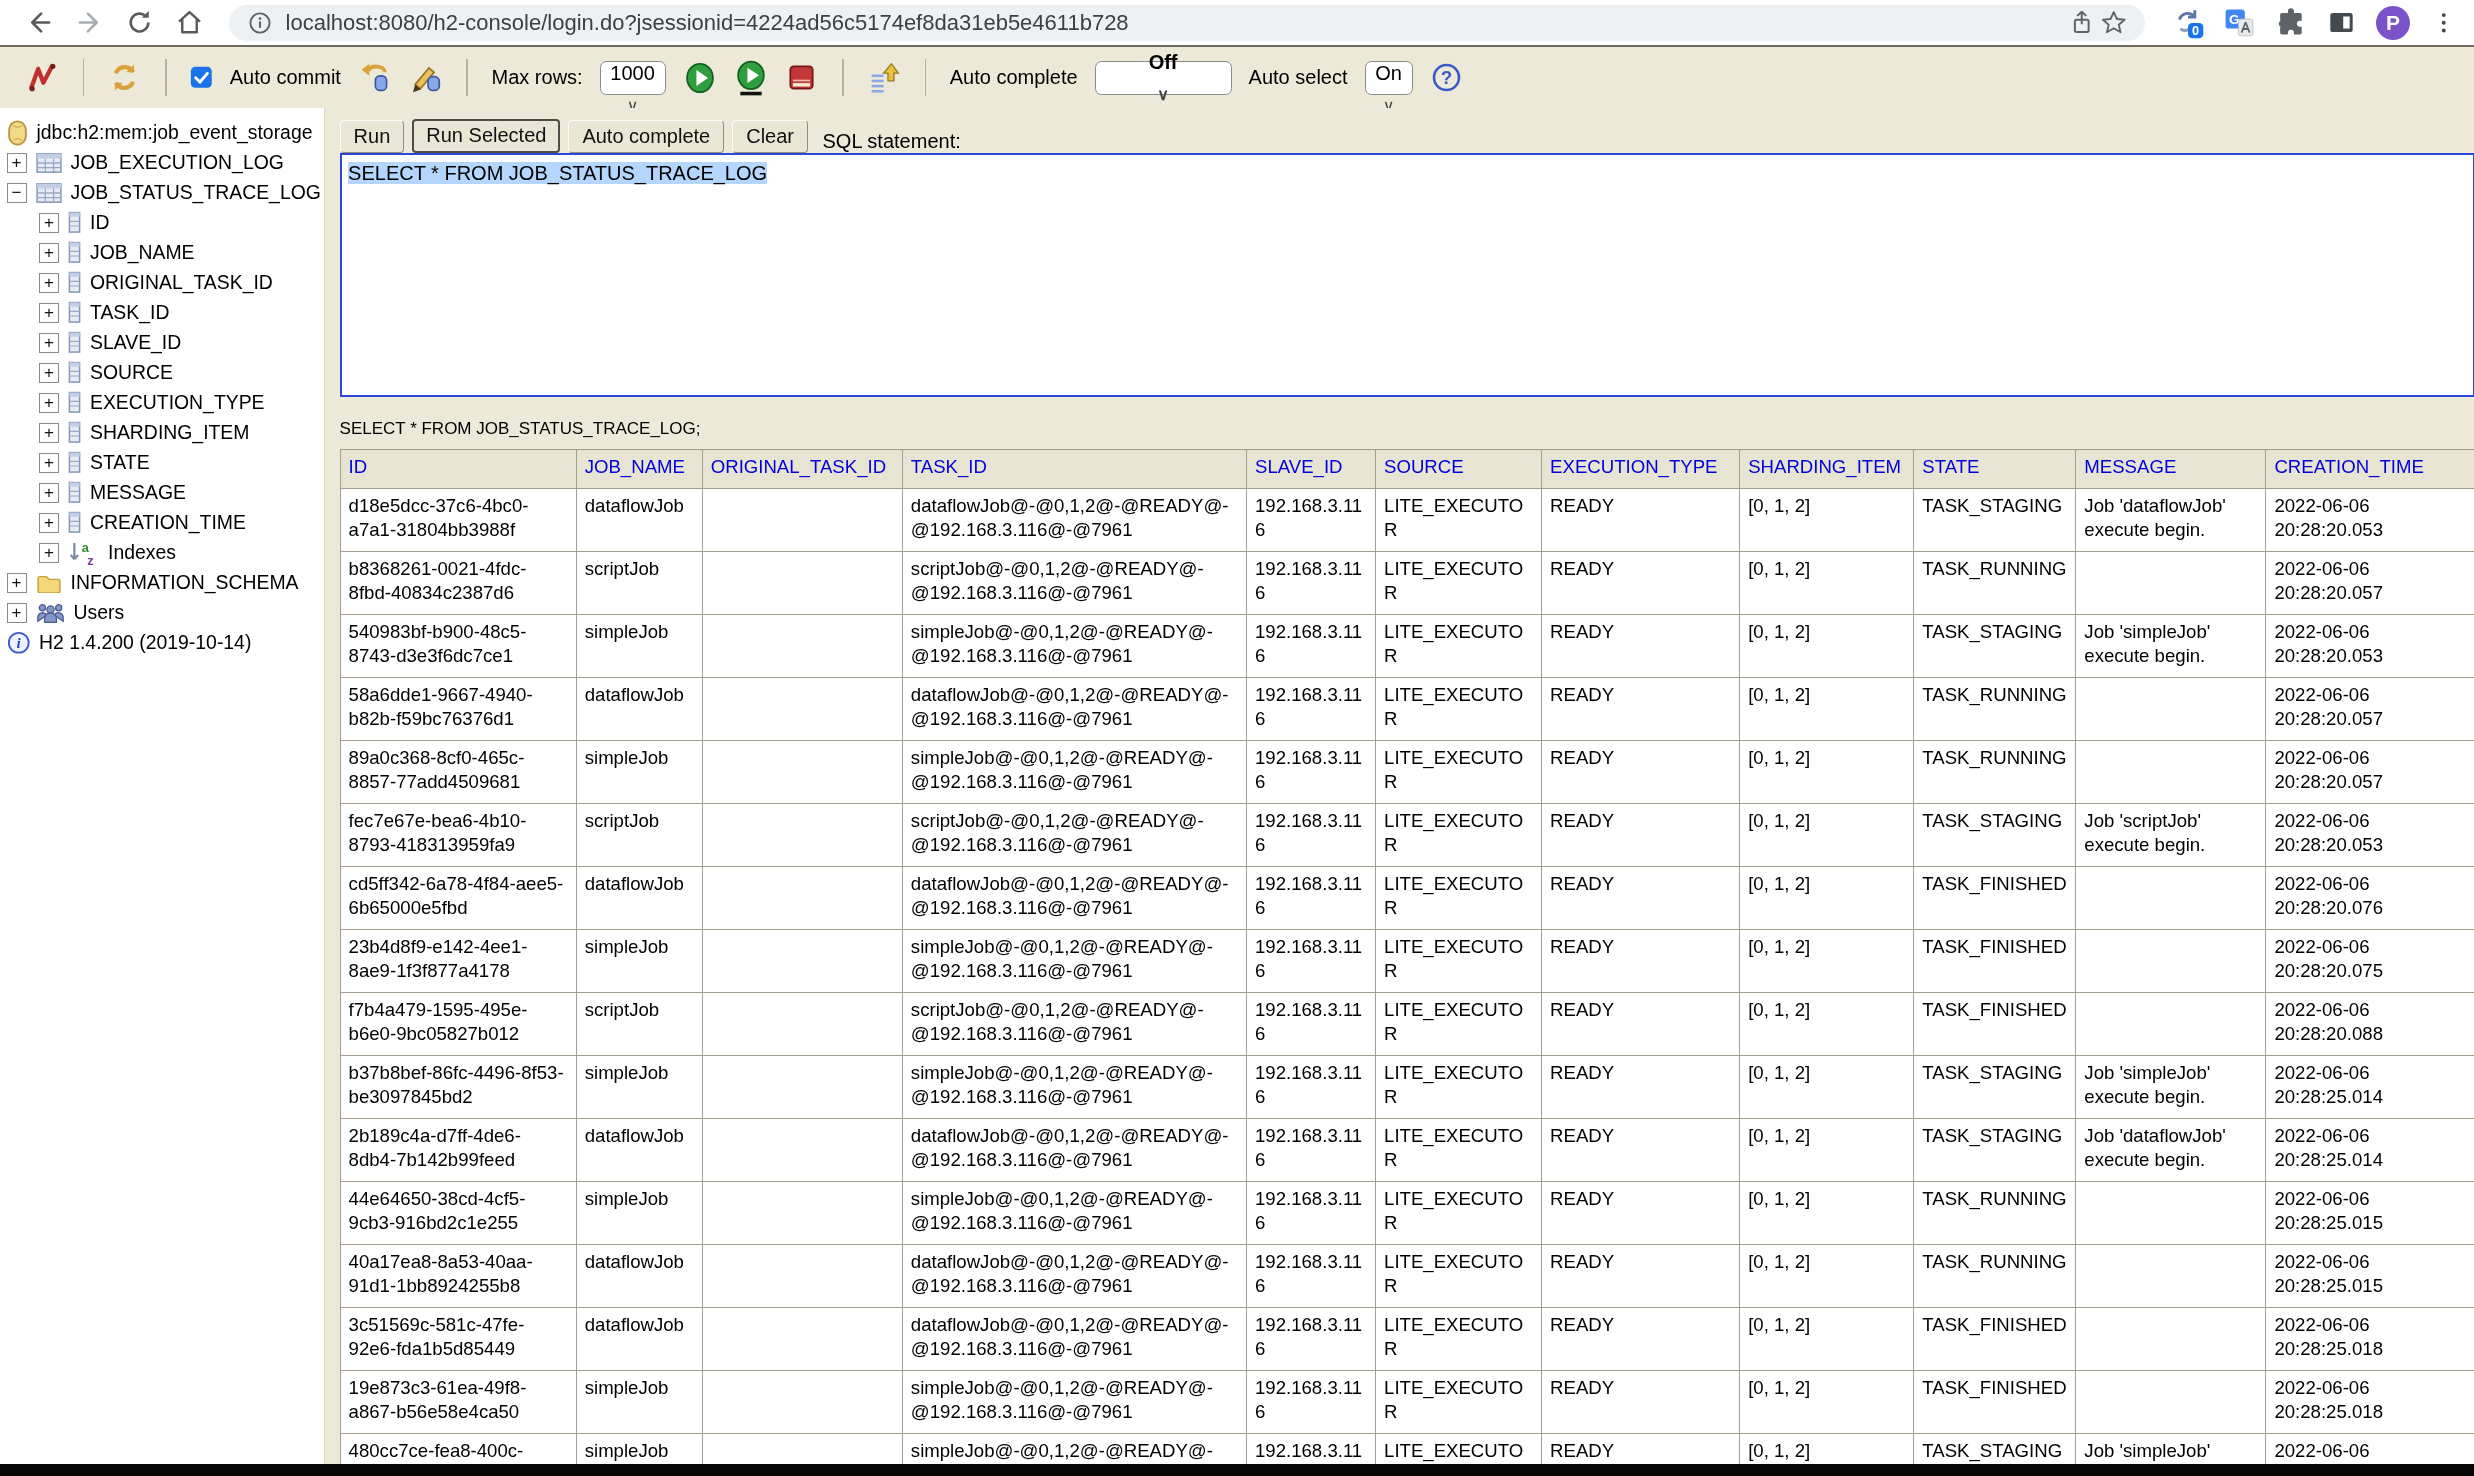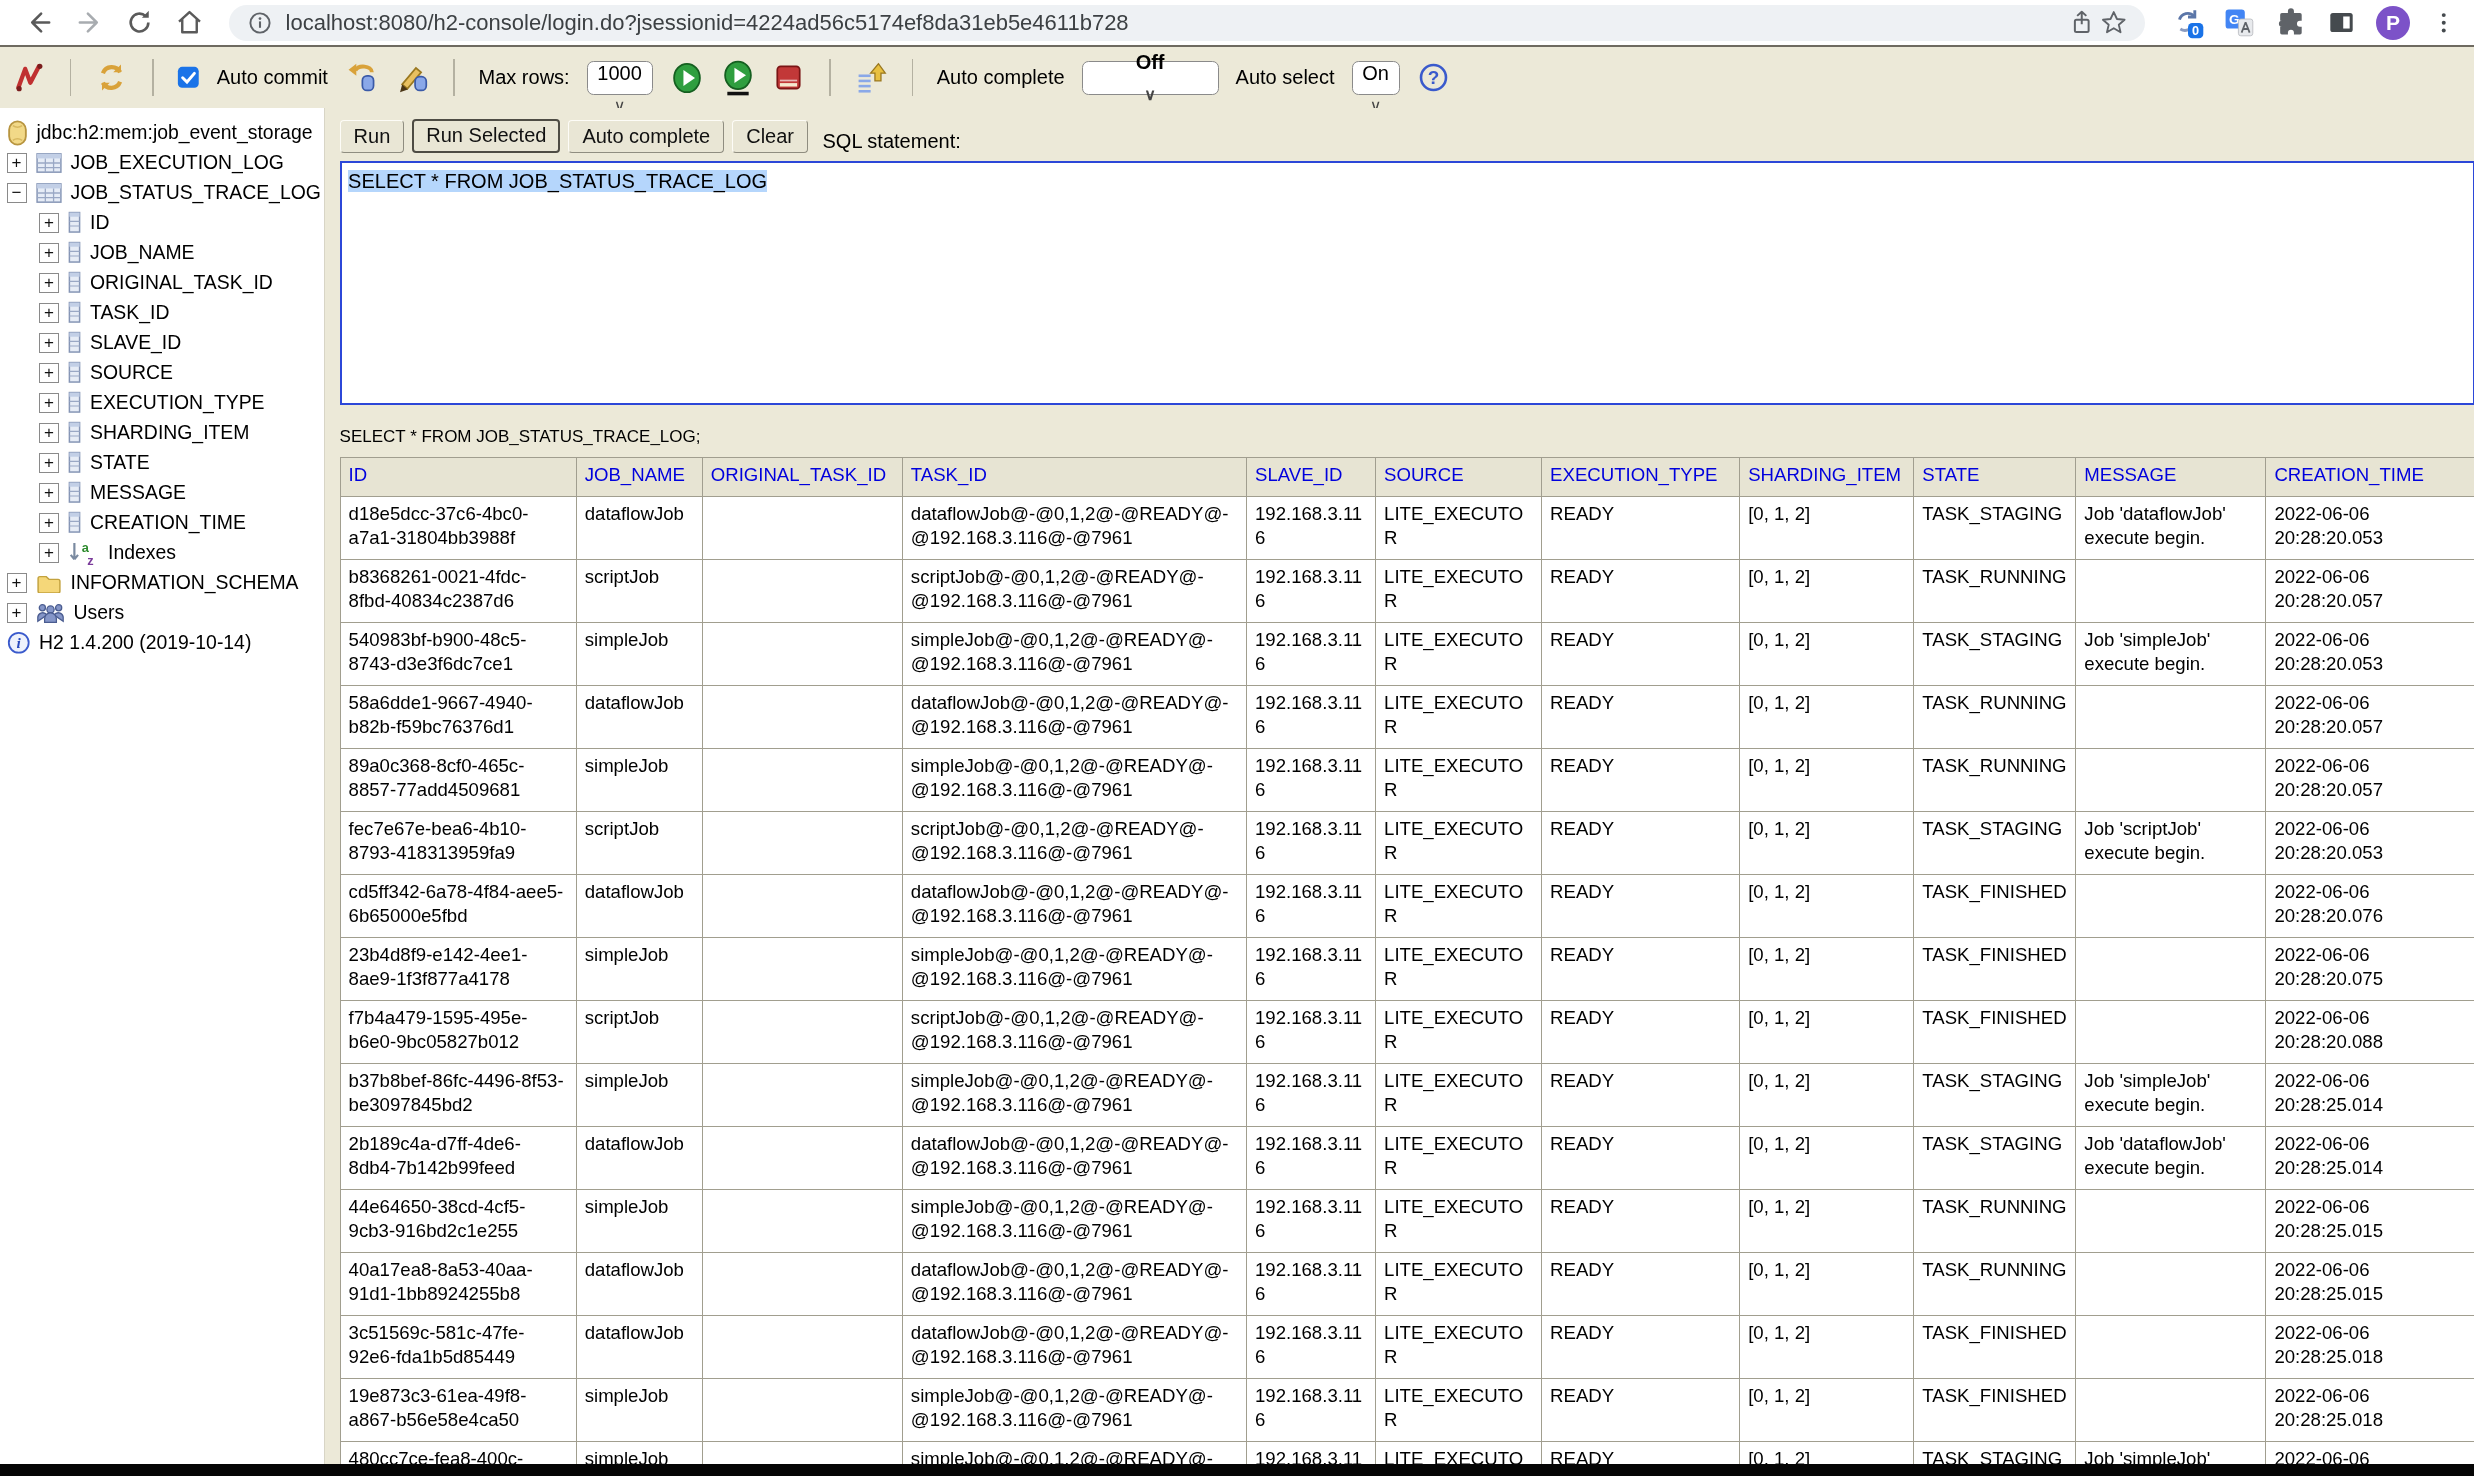--- a/index.html
+++ b/index.html
@@ -14,21 +14,21 @@
   
   .browser-bar { height:45px; background:#fff; display:flex; align-items:center; padding:0 18px; gap:8px; flex:0 0 auto;justify-content:space-between; }
   .nav-icon { width:42px; height:42px; display:flex; align-items:center; justify-content:center; border-radius:50%; flex:0 0 auto; }
   .url-pill { flex:1; height:36px; background:#eef1f4; border-radius:18px; display:flex; align-items:center; padding:0 14.6px; margin:0 11.3px; min-width:0; }
   .url-text { flex:1; font-size:22px; color:#3c4043; white-space:nowrap; overflow:hidden; margin-left:9.7px; }
   .pill-icon { width:32px; height:32px; display:flex; align-items:center; justify-content:center; flex:0 0 auto; }
   .chrome-right { display:flex; align-items:center; gap:19.4px; flex:0 0 auto; padding-left:6.5px; }
   .avatar { width:34px; height:34px; border-radius:50%; background:#7c52c8; color:#fff; font-size:21px; font-weight:bold; display:flex; align-items:center; justify-content:center; }
 
   
-  .h2-toolbar { height:63px; background:#ece9d8; border-top:2.4px solid #6e6a60; display:flex; align-items:center; padding:0 12px; gap:17px; font-size:20px; flex:0 0 auto; }
+  .h2-toolbar { height:63px; background:#ece9d8; border-top:2.4px solid #6e6a60; display:flex; align-items:center; padding:0 25px; gap:17px; font-size:20px; flex:0 0 auto; }
   .tb-sep { width:1.6px; height:37px; background:#b4b1a1; margin:0 6.5px; flex:0 0 auto; }
   .tb-icon { width:34px; height:34px; display:flex; align-items:center; justify-content:center; flex:0 0 auto; }
   .tb-label { white-space:nowrap; }
   .tb-select { background:#fff; border:1.6px solid #8a8a8a; border-radius:6.5px; height:34px; display:flex; align-items:center; gap:11.3px; padding:0 9.7px; font-size:20px;flex-direction:column; }
   .tb-select .chev { font-size:16px; color:#444; }
   .cb { width:22.6px; height:22.6px; flex:0 0 auto; }
 
   
   .main { flex:1; display:flex; min-height:0; }
   .sidebar { width:325px; background:#fff; border-right:1.6px solid #d8d5c6; padding-top:9.7px; font-size:19.4px; overflow:hidden; flex:0 0 auto; }
@@ -36,21 +36,21 @@
   .tree-row.lvl1 { padding-left:39px; }
   .expand-box { width:20px; height:20px; background:#fff; border:1.6px solid #8a8a8a; display:flex; align-items:center; justify-content:center; font-size:17px; line-height:1; color:#111; flex:0 0 auto; }
   .tree-icon { display:flex; align-items:center; justify-content:center; flex:0 0 auto; }
   .tree-label { color:#000; }
 
   .content { flex:1; background:#ece9d8; padding:11.3px 0 0 14.6px; overflow:hidden; min-width:0; }
   .query-buttons { display:flex; align-items:flex-end; gap:8px; font-size:20px; }
   .btn { background:#e9e6d5; border:1.6px solid; border-color:#fdfcf7 #8f8d80 #8f8d80 #fdfcf7; border-radius:4px; padding:4px 13px; color:#111; white-space:nowrap; }
   .btn.focused { border:2.4px solid #4e4c44; padding:3.2px 12px; }
   .sql-label { margin-left:6.5px; }
-  .sql-box { width:2135px; height:244px; background:#fff; border:2.4px solid #2c47d8; margin-top:8px; padding:4.9px 6.5px; font-size:20px; line-height:26px; }
+  .sql-box { width:2135px; height:244px; background:#fff; border:2.4px solid #2c47d8; margin-top:0; padding:4.9px 6.5px; font-size:20px; line-height:26px; }
   .sql-selected { background:#b5d6fc; }
 
   .echo { margin-top:22.6px; font-size:17px; }
   table.results { border-collapse:collapse; table-layout:fixed; width:2135px; margin-top:9.7px; font-size:18.6px; line-height:24px; }
   table.results td { border:1.6px solid #a19e8f; vertical-align:top; padding:4.9px 8px; text-align:left; overflow-wrap:break-word; }
   table.results thead td { background:#e7e4d3; color:#0000dd; height:39px; }
   table.results tbody td { background:#fff; }
   table.results tbody tr { height:63px; }
 
   .bottom-strip { height:13px; background:#050505; flex:0 0 auto; }

